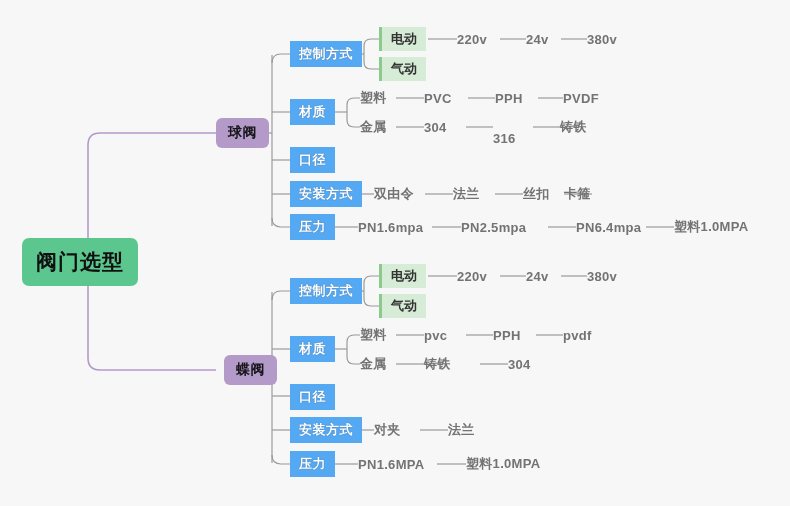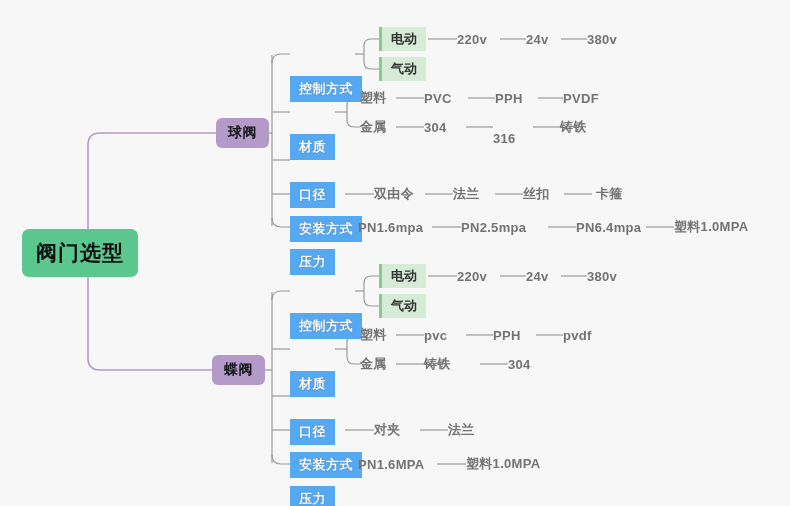--- a/index.html
+++ b/index.html
@@ -61,21 +61,20 @@
   
   .node-l2 {
     background: #55a8f2;
     color: #ffffff;
     font-size: 13px;
     font-weight: bold;
     letter-spacing: .5px;
     height: 26px;
     padding: 0 9px;
     text-shadow: 0 0 1px rgba(20,40,60,.55);
-    margin-top: 35px;
   }
   
   .node-l3g {
     background: #d6ecd6;
     border-left: 3px solid #8cc98c;
     color: #333333;
     font-size: 13px;
     font-weight: bold;
     height: 24px;
     padding: 0 9px;
@@ -190,21 +189,21 @@
       <line x1="480" y1="364" x2="508" y2="364"></line>
 
       <line x1="345" y1="430" x2="374" y2="430"></line>
       <line x1="420" y1="430" x2="448" y2="430"></line>
 
       <line x1="330" y1="464" x2="358" y2="464"></line>
       <line x1="437" y1="464" x2="466" y2="464"></line>
     </g>
   </svg>
 
-  <div class="node node-root" style="left:22px; top:229px;">
+  <div class="node node-root" style="left:22px; top:238px;">
     <span>阀门选型</span>
   </div>
 
   <div class="node node-l1" style="left:216px; top:118px;">
     <span>球阀</span>
   </div>
 
   <div class="node node-l2" style="left:290px; top:41px;">
     <span>控制方式</span>
   </div>
@@ -261,41 +260,41 @@
   </div>
   <div class="leaf" style="left:374px; top:184px;">
     <span>双由令</span>
   </div>
   <div class="leaf" style="left:453px; top:184px;">
     <span>法兰</span>
   </div>
   <div class="leaf" style="left:523px; top:184px;">
     <span>丝扣</span>
   </div>
-  <div class="leaf" style="left:596px; top:184px;">
+  <div class="leaf" style="left:564px; top:184px;">
     <span>卡箍</span>
   </div>
 
   <div class="node node-l2" style="left:290px; top:214px;">
     <span>压力</span>
   </div>
   <div class="leaf" style="left:358px; top:217px;">
     <span>PN1.6mpa</span>
   </div>
   <div class="leaf" style="left:461px; top:217px;">
     <span>PN2.5mpa</span>
   </div>
   <div class="leaf" style="left:576px; top:217px;">
     <span>PN6.4mpa</span>
   </div>
   <div class="leaf" style="left:674px; top:217px;">
     <span>塑料1.0MPA</span>
   </div>
 
-  <div class="node node-l1" style="left:212px; top:355px;">
+  <div class="node node-l1" style="left:224px; top:355px;">
     <span>蝶阀</span>
   </div>
 
   <div class="node node-l2" style="left:290px; top:278px;">
     <span>控制方式</span>
   </div>
   <div class="node node-l3g" style="left:379px; top:264px;">
     <span>电动</span>
   </div>
   <div class="leaf" style="left:457px; top:266px;">

